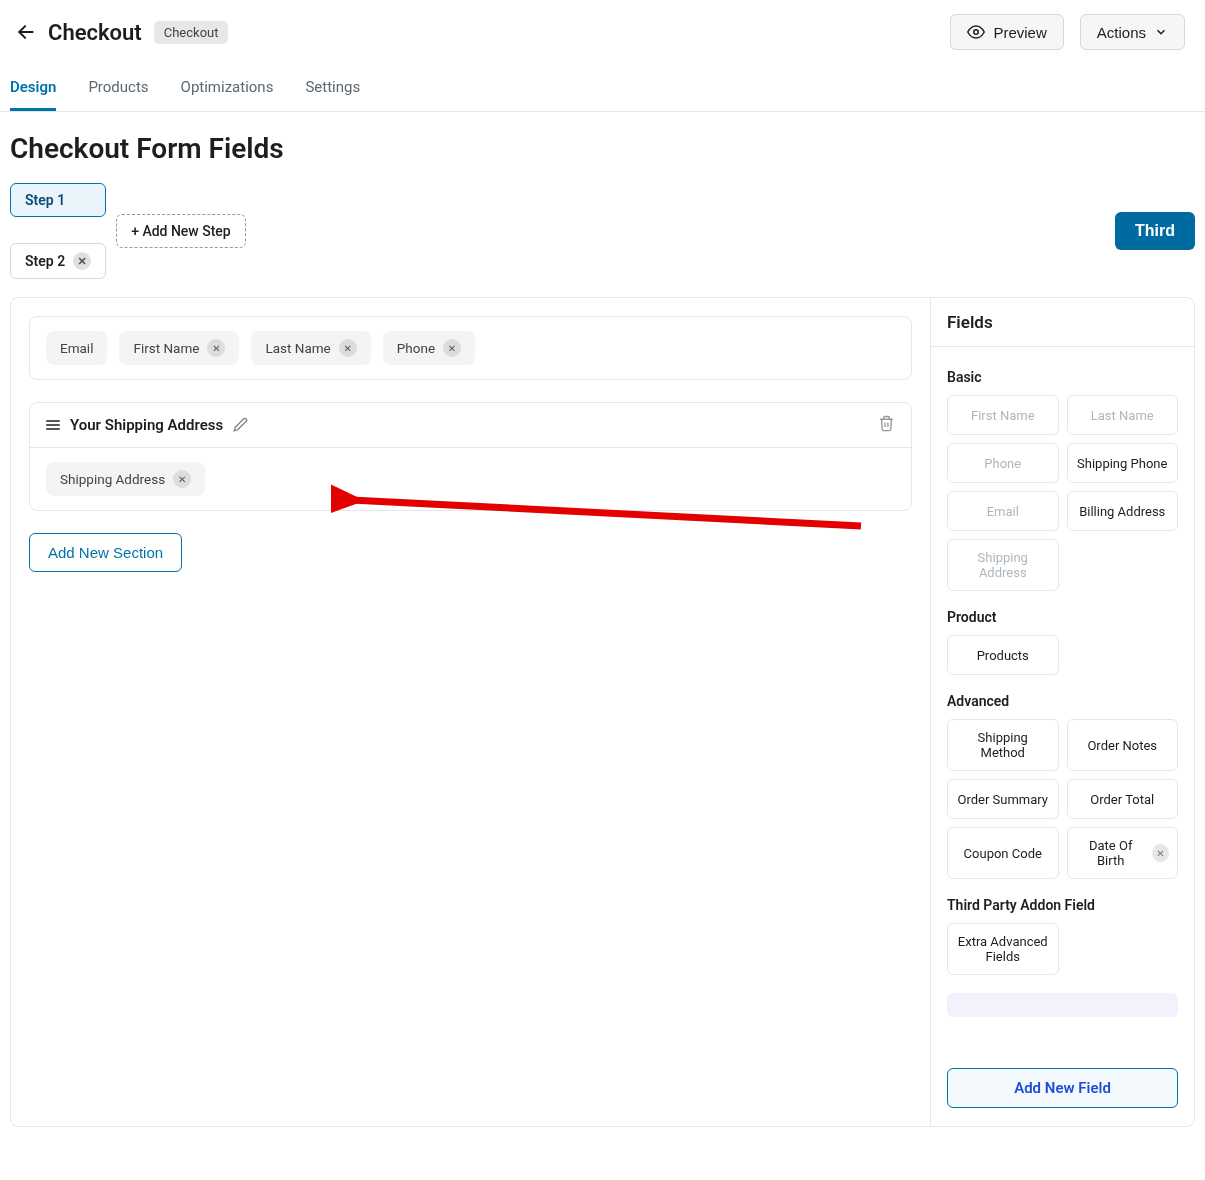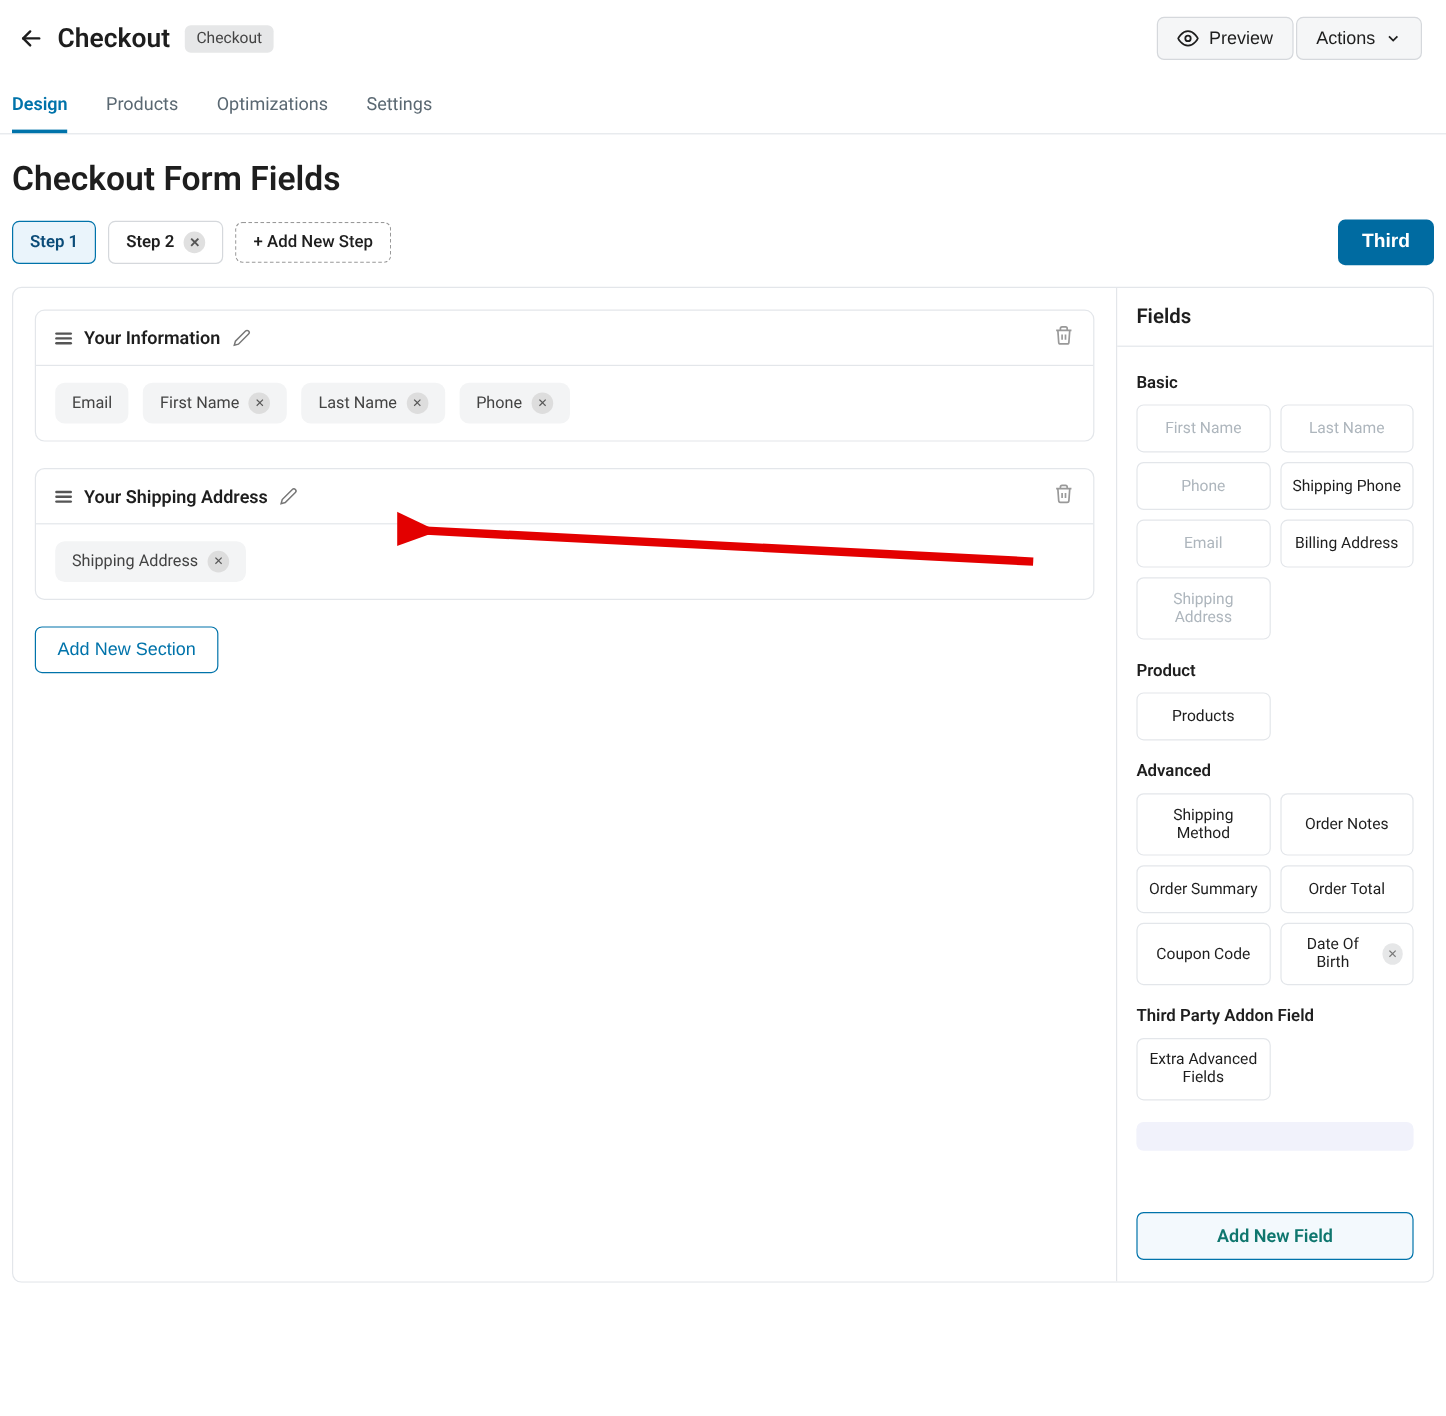--- a/index.html
+++ b/index.html
@@ -1,21 +1,21 @@
 <!DOCTYPE html>
 <html><head>
 <meta charset="utf-8">
 <style>
 * { box-sizing: border-box; margin: 0; padding: 0; }
 body { font-family: -apple-system, BlinkMacSystemFont, "Segoe UI", Roboto, sans-serif; color: #1e1e1e; background: #fff; font-size: 14px; }
 .topbar { display: flex; align-items: center; padding: 14px 20px 10px 14px; }
 .back-icon { width: 24px; height: 24px; display: flex; align-items: center; justify-content: center; cursor: pointer; margin-right: 10px; }
 .page-title { font-size: 22px; font-weight: 600; margin-right: 12px; }
 .badge { background: #e6e7e8; color: #434343; font-size: 13px; padding: 4px 10px; border-radius: 5px; }
-.topbar-right { margin-left: auto; display: flex; gap: 2px; justify-content: space-between; }
+.topbar-right { margin-left: auto; display: flex; gap: 16px; justify-content: space-between; }
 .btn { display: flex; align-items: center; gap: 8px; border: 1px solid #d5d8dc; background: #f5f6f7; border-radius: 6px; padding: 8px 16px; font-size: 15px; font-weight: 500; cursor: pointer; color: #1e1e1e; }
 .btn svg { flex-shrink: 0; }
 .tabs { display: flex; gap: 32px; border-bottom: 1px solid #e3e6ea; padding: 0 10px; margin-top: 10px; }
 .tab { padding: 8px 0 12px; font-size: 15px; color: #5a6872; cursor: pointer; border-bottom: 3px solid transparent; }
 .tab.active { color: #0073aa; font-weight: 600; border-bottom-color: #0073aa; }
 .section-title { font-size: 28px; font-weight: 600; padding: 20px 10px 18px; }
 .steps-row { display: flex; align-items: center; padding: 0 10px; gap: 10px; }
 .step-pill { display: flex; align-items: center; gap: 8px; border: 1px solid #d5d8dc; border-radius: 6px; padding: 8px 14px; font-size: 14px; font-weight: 600; cursor: pointer; background: #fff; }
 .step-pill.active { border-color: #0073aa; background: #eaf4fb; color: #0a4b78; }
 .step-pill .x { width: 18px; height: 18px; border-radius: 50%; background: #e0e0e0; display: flex; align-items: center; justify-content: center; font-size: 11px; color: #555; }
@@ -37,21 +37,21 @@
 .add-section-btn { border: 1.5px solid #0073aa; color: #0073aa; background: #fff; border-radius: 6px; padding: 10px 18px; font-size: 15px; font-weight: 400; cursor: pointer; }
 .fields-head { font-size: 17px; font-weight: 600; padding: 14px 16px; border-bottom: 1px solid #e3e6ea; }
 .fields-body { padding: 16px 16px 0; flex: 1; overflow: auto; }
 .group-label { font-size: 14px; font-weight: 600; margin-bottom: 10px; margin-top: 6px; }
 .field-grid { display: grid; grid-template-columns: 1fr 1fr; gap: 8px; margin-bottom: 18px; }
 .field-item { border: 1px solid #e3e6ea; border-radius: 6px; padding: 10px 8px; font-size: 13px; text-align: center; cursor: grab; background: #fff; display: flex; align-items: center; justify-content: center; gap: 6px; min-height: 40px; }
 .field-item.used { color: #aeb6bd; }
 .field-item .x { width: 18px; height: 18px; border-radius: 50%; background: #e6e7e8; display: flex; align-items: center; justify-content: center; font-size: 10px; color: #777; }
 .info-box { background: #f1f2fb; border-radius: 6px; padding: 12px 14px; font-size: 13.5px; color: #3a3a3a; line-height: 1.5; margin-bottom: 18px; }
 .info-box a { color: #0073aa; text-decoration: underline; }
-.add-field-btn { margin: 12px 16px 18px; border: 1px solid #0073aa; color: #0f766e; background: #f3f9fd; border-radius: 6px; padding: 10px; font-size: 15px; font-weight: 600; cursor: pointer; text-align: center; }
+.add-field-btn { margin: 12px 16px 18px; border: 1px solid #0073aa; color: #1d4ed8; background: #f3f9fd; border-radius: 6px; padding: 10px; font-size: 15px; font-weight: 600; cursor: pointer; text-align: center; }
 .info-box p + p { margin-top: 10px; }
 .arrow-annotation { position: absolute; pointer-events: none; }
 </style>
 </head>
 <body>
 
 <div class="topbar">
   <div class="back-icon">
     <svg width="20" height="20" viewBox="0 0 24 24" fill="none" stroke="#1e1e1e" stroke-width="2.4" stroke-linecap="round" stroke-linejoin="round">
         <line x1="20" y1="12" x2="4" y2="12"></line>
@@ -80,54 +80,37 @@
 <div class="tabs" id="tabs-container">
     <div class="tab active">Design</div>
     <div class="tab">Products</div>
     <div class="tab">Optimizations</div>
     <div class="tab">Settings</div>
   </div>
 
 <div class="section-title">Checkout Form Fields</div>
 
 <div class="steps-row">
-  <div id="steps-container" style="display:flex; gap:10px;">
+  <div id="steps-container" style="display:flex; gap:26px;flex-direction:column;">
       <div class="step-pill active">
         <span>Step 1</span>
       </div>
       <div class="step-pill">
         <span>Step 2</span>
         <span class="x">✕</span>
       </div>
     </div>
   <div class="add-step">+ Add New Step</div>
   <button class="save-btn">Third</button>
 </div>
 
 <div class="layout">
   <div class="main-col" id="main-col">
     
     <div class="card">
-        <div class="card-head">
-          <div class="drag-handle">
-            <span></span>
-            <span></span>
-            <span></span>
-          </div>
-          <div class="card-title">Your Information</div>
-          <span class="edit-icon"><svg width="15" height="15" viewBox="0 0 24 24" fill="none" stroke="#777" stroke-width="2">
-              <path d="M17 3a2.8 2.8 0 0 1 4 4L7.5 20.5 2 22l1.5-5.5L17 3z"></path>
-            </svg></span>
-          <span class="trash-icon"><svg width="17" height="17" viewBox="0 0 24 24" fill="none" stroke="#999" stroke-width="2">
-              <polyline points="3 6 5 6 21 6"></polyline>
-              <path d="M19 6l-1 14a2 2 0 0 1-2 2H8a2 2 0 0 1-2-2L5 6"></path>
-              <path d="M10 11v6M14 11v6"></path>
-              <path d="M8 6V4a2 2 0 0 1 2-2h4a2 2 0 0 1 2 2v2"></path>
-            </svg></span>
-        </div>
         <div class="card-body">
           <div class="chip">
             <span>Email</span>
           </div>
           <div class="chip">
             <span>First Name</span>
             <span class="x">✕</span>
           </div>
           <div class="chip">
             <span>Last Name</span>

